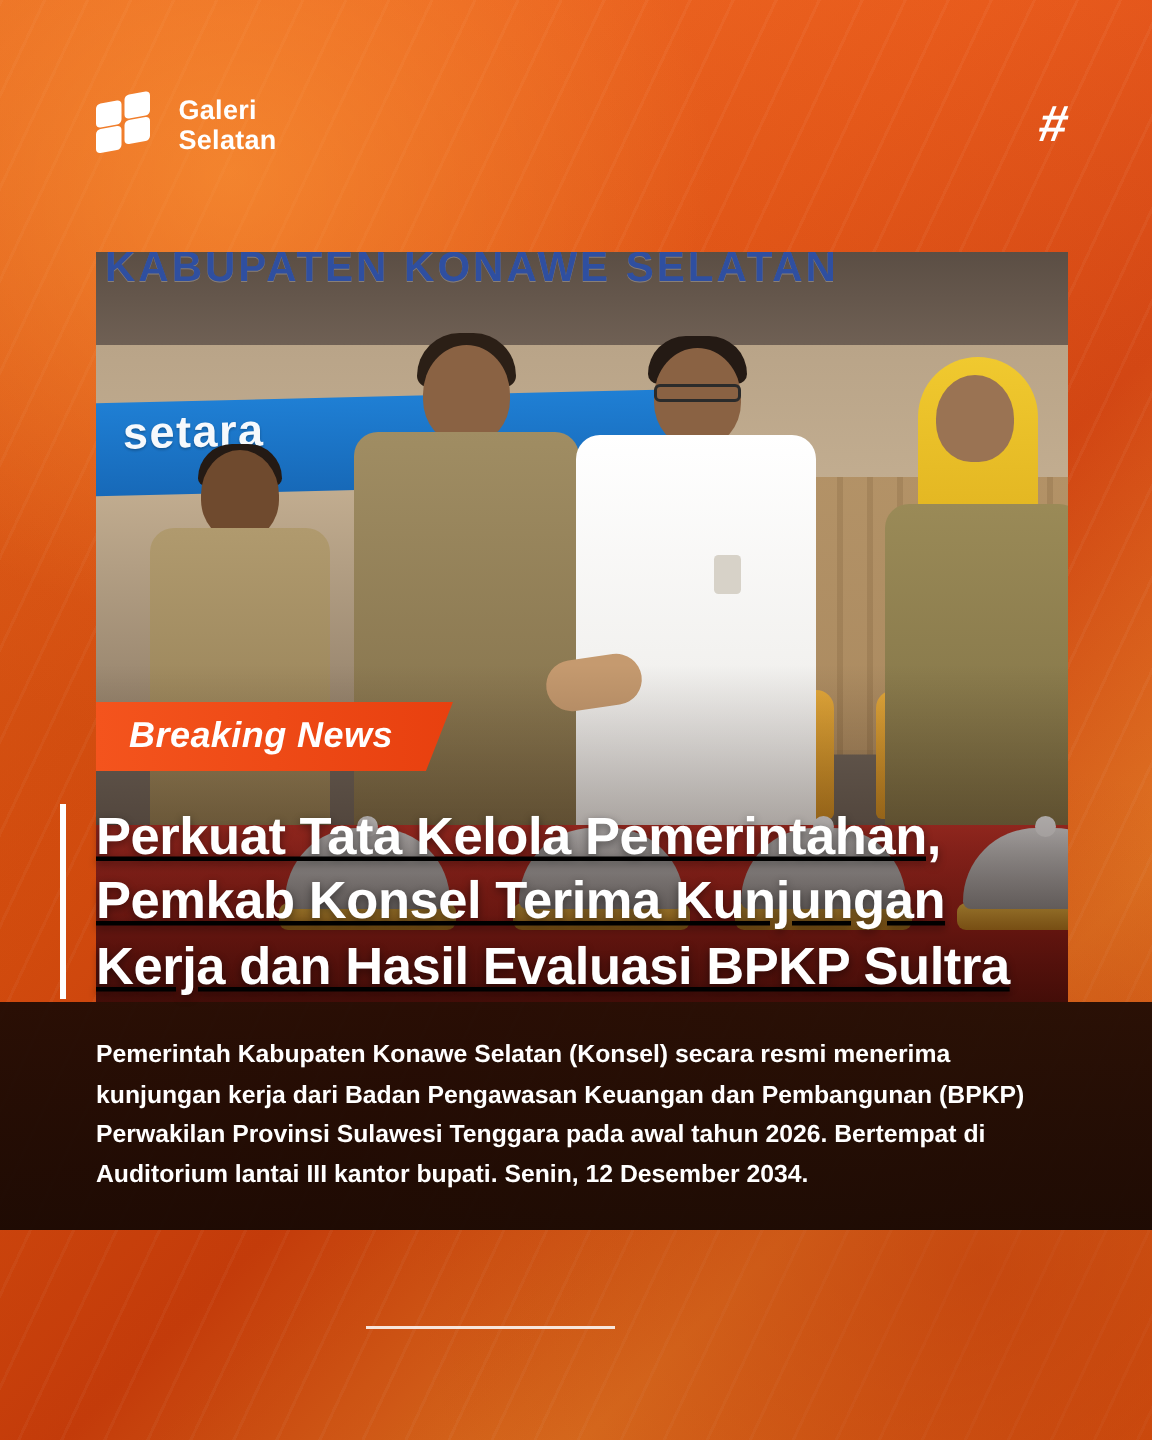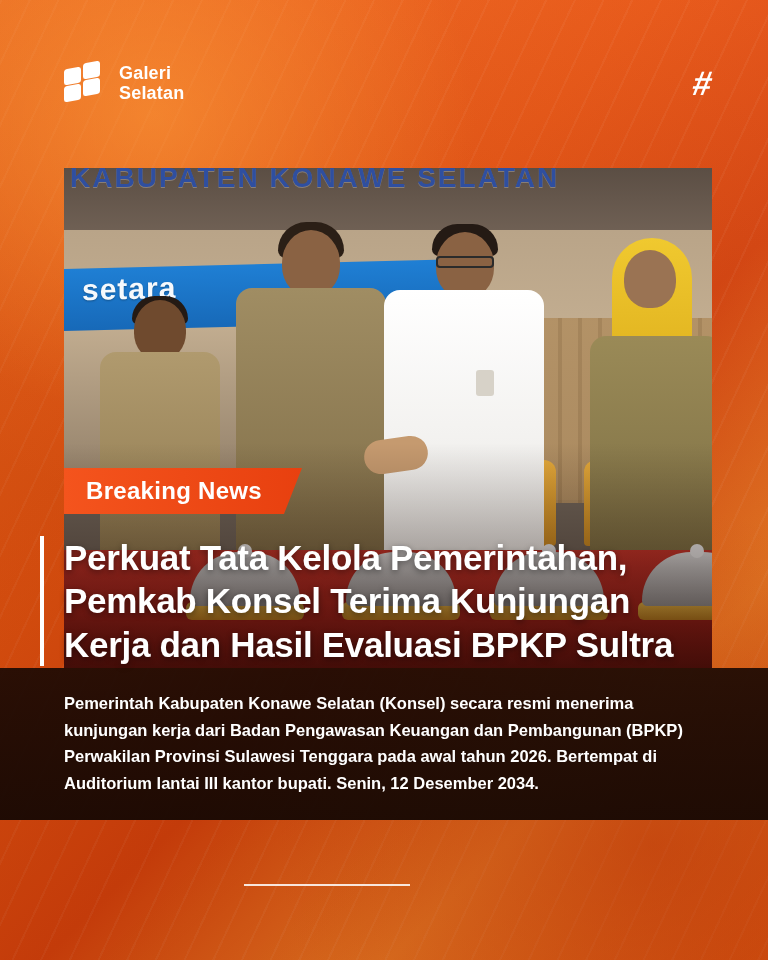--- a/index.html
+++ b/index.html
@@ -162,31 +162,32 @@
     position:absolute; inset:0;
     background:linear-gradient(180deg, rgba(0,0,0,0) 55%, rgba(20,5,0,.35) 80%, rgba(20,5,0,.55) 100%);
   }
 
   
   .breaking {
     position:absolute; left:64px; top:468px; z-index:8;
     height:46px; padding:0 40px 0 22px;
     display:flex; align-items:center;
     background:linear-gradient(90deg,#f4541d,#e8400f);
-    color:#fff; font-weight:700; font-size:24px; 
+    color:#fff; font-weight:700; font-size:24px; font-style:italic;
     letter-spacing:.3px;
     clip-path:polygon(0 0, 100% 0, calc(100% - 18px) 100%, 0 100%);
     box-shadow:0 4px 10px rgba(0,0,0,.25);
   }
 
   
   .headline-band {
     position:absolute; left:40px; top:536px; width:684px; z-index:9;
     padding-left:20px;
     border-left:4px solid #ffffff;
+    text-decoration:underline;
   }
   .headline {
     color:#fff; font-weight:800; font-size:35px; line-height:1.24;
     letter-spacing:-.3px;
     text-shadow:0 2px 6px rgba(0,0,0,.45);
   }
 
   
   .body-panel {
     position:absolute; left:0; top:668px; width:768px; height:152px; z-index:4;

